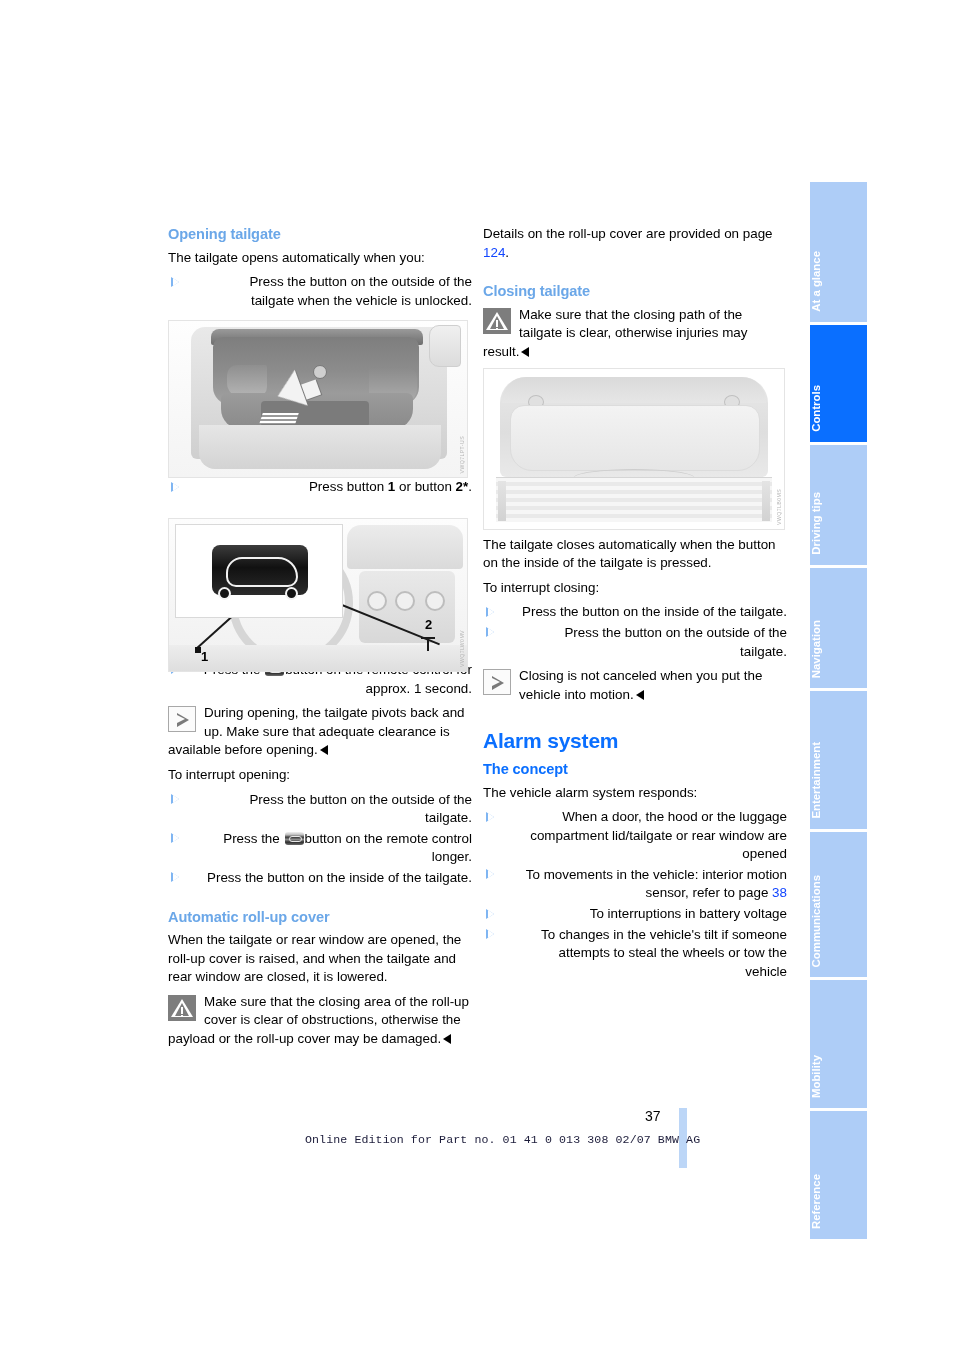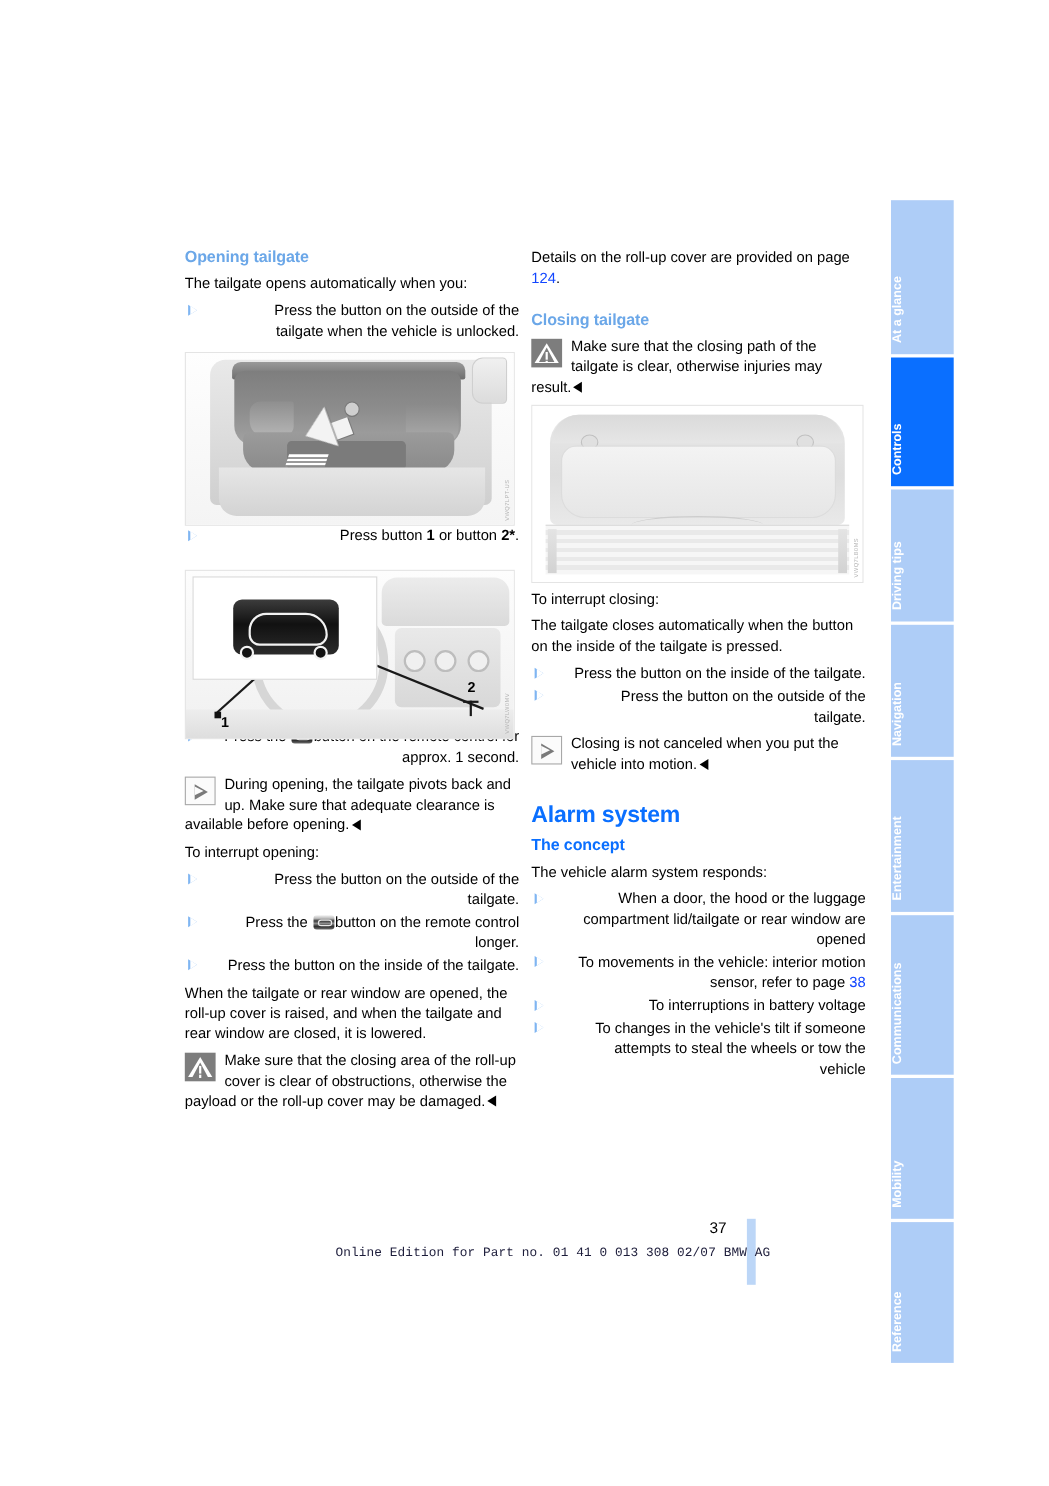--- a/index.html
+++ b/index.html
@@ -501,20 +501,21 @@
       <li>
         <span class="tri"></span>
         <span><span>Press the </span><span class="keyglyph"></span><span>button on the remote control longer.</span></span>
       </li>
       <li>
         <span class="tri"></span>
         <span>Press the button on the inside of the tailgate.</span>
       </li>
     </ul>
 
+    <h3 class="sub-title" style="margin-top:20px">Automatic roll-up cover</h3>
 
     <p class="para">When the tailgate or rear window are opened, the roll-up cover is raised, and when the tailgate and rear window are closed, it is lowered.</p>
 
     <div class="note">
       <span class="icon icon-warn">
         <span class="wtri"></span>
           <span class="wtri2"></span>
         <span class="wbang"></span>
           <span class="wdot"></span>
       </span>
@@ -534,23 +535,23 @@
         <span class="wtri"></span>
           <span class="wtri2"></span>
         <span class="wbang"></span>
           <span class="wdot"></span>
       </span>
       <span>Make sure that the closing path of the tailgate is clear, otherwise injuries may result.</span><span class="endmark"></span>
     </div>
 
     <div style="height:168px"></div>
 
+    <p class="para">The tailgate closes automatically when the button on the inside of the tailgate is pressed.</p>
+
     <p class="para">To interrupt closing:</p>
-
-    <p class="para">The tailgate closes automatically when the button on the inside of the tailgate is pressed.</p>
 
     <ul class="bullets">
       <li>
         <span class="tri"></span>
         <span>Press the button on the inside of the tailgate.</span>
       </li>
       <li>
         <span class="tri"></span>
         <span>Press the button on the outside of the tailgate.</span>
       </li>

